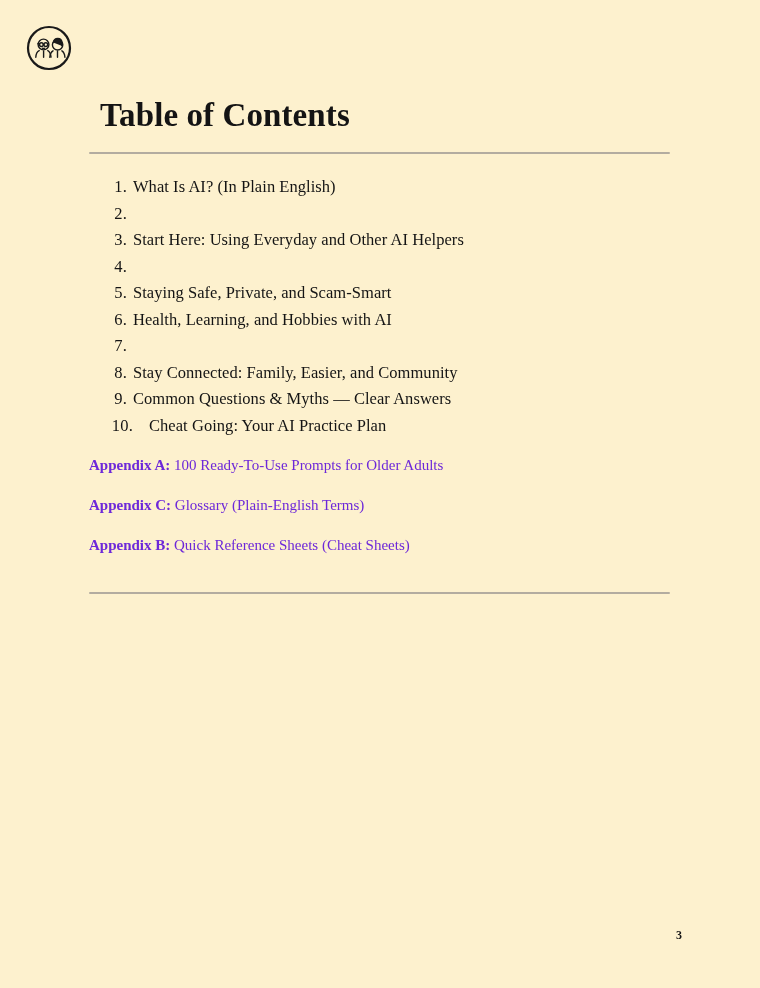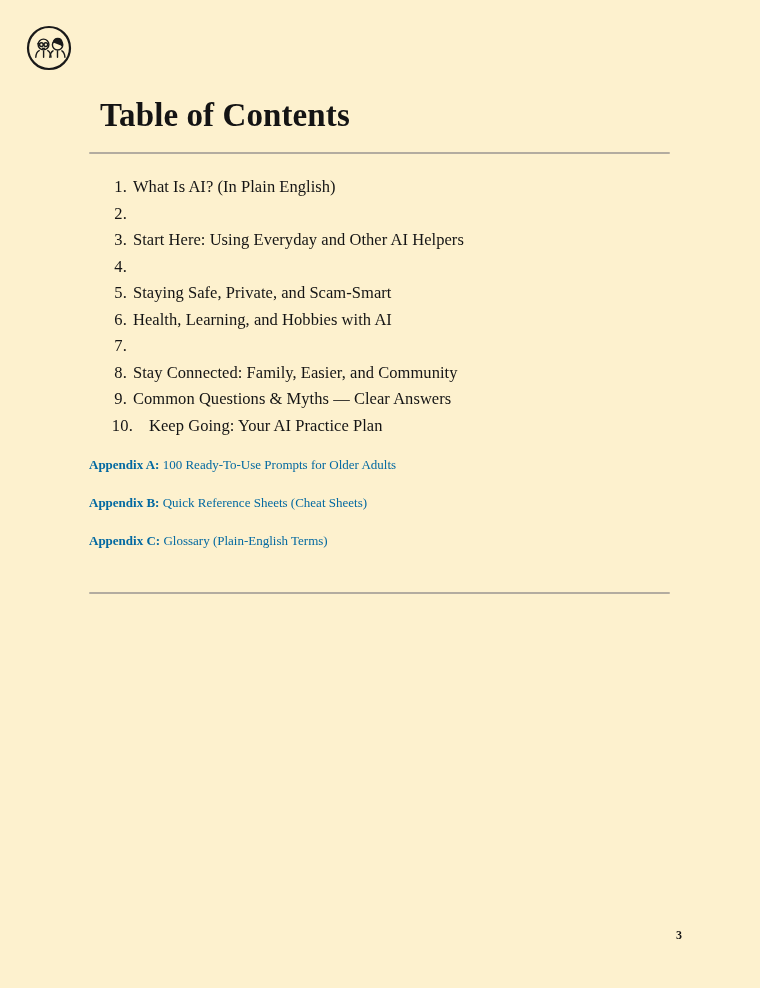--- a/index.html
+++ b/index.html
@@ -98,25 +98,25 @@
   }
 
   
   .appendices {
     position: absolute;
     left: 89px;
     top: 458px;
     width: 620px;
   }
   .appendix-row {
-    font-size: 13px;
+    font-size: 15px;
     line-height: 1.0;
     margin-bottom: 25px;
     white-space: nowrap;
-    color: #0369a1;
+    color: #6d28d9;
   }
   .appendix-label {
     font-weight: bold;
   }
   .appendix-desc {
     font-weight: normal;
   }
 
   
   .page-number {
@@ -194,27 +194,27 @@
       <li class="toc-row">
         <span class="toc-num">8.</span>
         <span class="toc-label">Stay Connected: Family, Easier, and Community</span>
       </li>
       <li class="toc-row">
         <span class="toc-num">9.</span>
         <span class="toc-label">Common Questions &amp; Myths — Clear Answers</span>
       </li>
       <li class="toc-row wide">
         <span class="toc-num">10.</span>
-        <span class="toc-label">Keep Going: Your AI Practice Plan</span>
+        <span class="toc-label">Cheat Going: Your AI Practice Plan</span>
       </li>
     </ol>
 
   <div class="appendices" id="appendix-list">
       <div class="appendix-row"><span class="appendix-label">Appendix A:</span><span class="appendix-desc"> 100 Ready‑To‑Use Prompts for Older Adults</span></div>
+      <div class="appendix-row"><span class="appendix-label">Appendix C:</span><span class="appendix-desc"> Glossary (Plain‑English Terms)</span></div>
       <div class="appendix-row"><span class="appendix-label">Appendix B:</span><span class="appendix-desc"> Quick Reference Sheets (Cheat Sheets)</span></div>
-      <div class="appendix-row"><span class="appendix-label">Appendix C:</span><span class="appendix-desc"> Glossary (Plain‑English Terms)</span></div>
     </div>
 
   <div class="rule bottom"></div>
 
   <div class="page-number">3</div>
 
 </div>
 
 </body></html>

